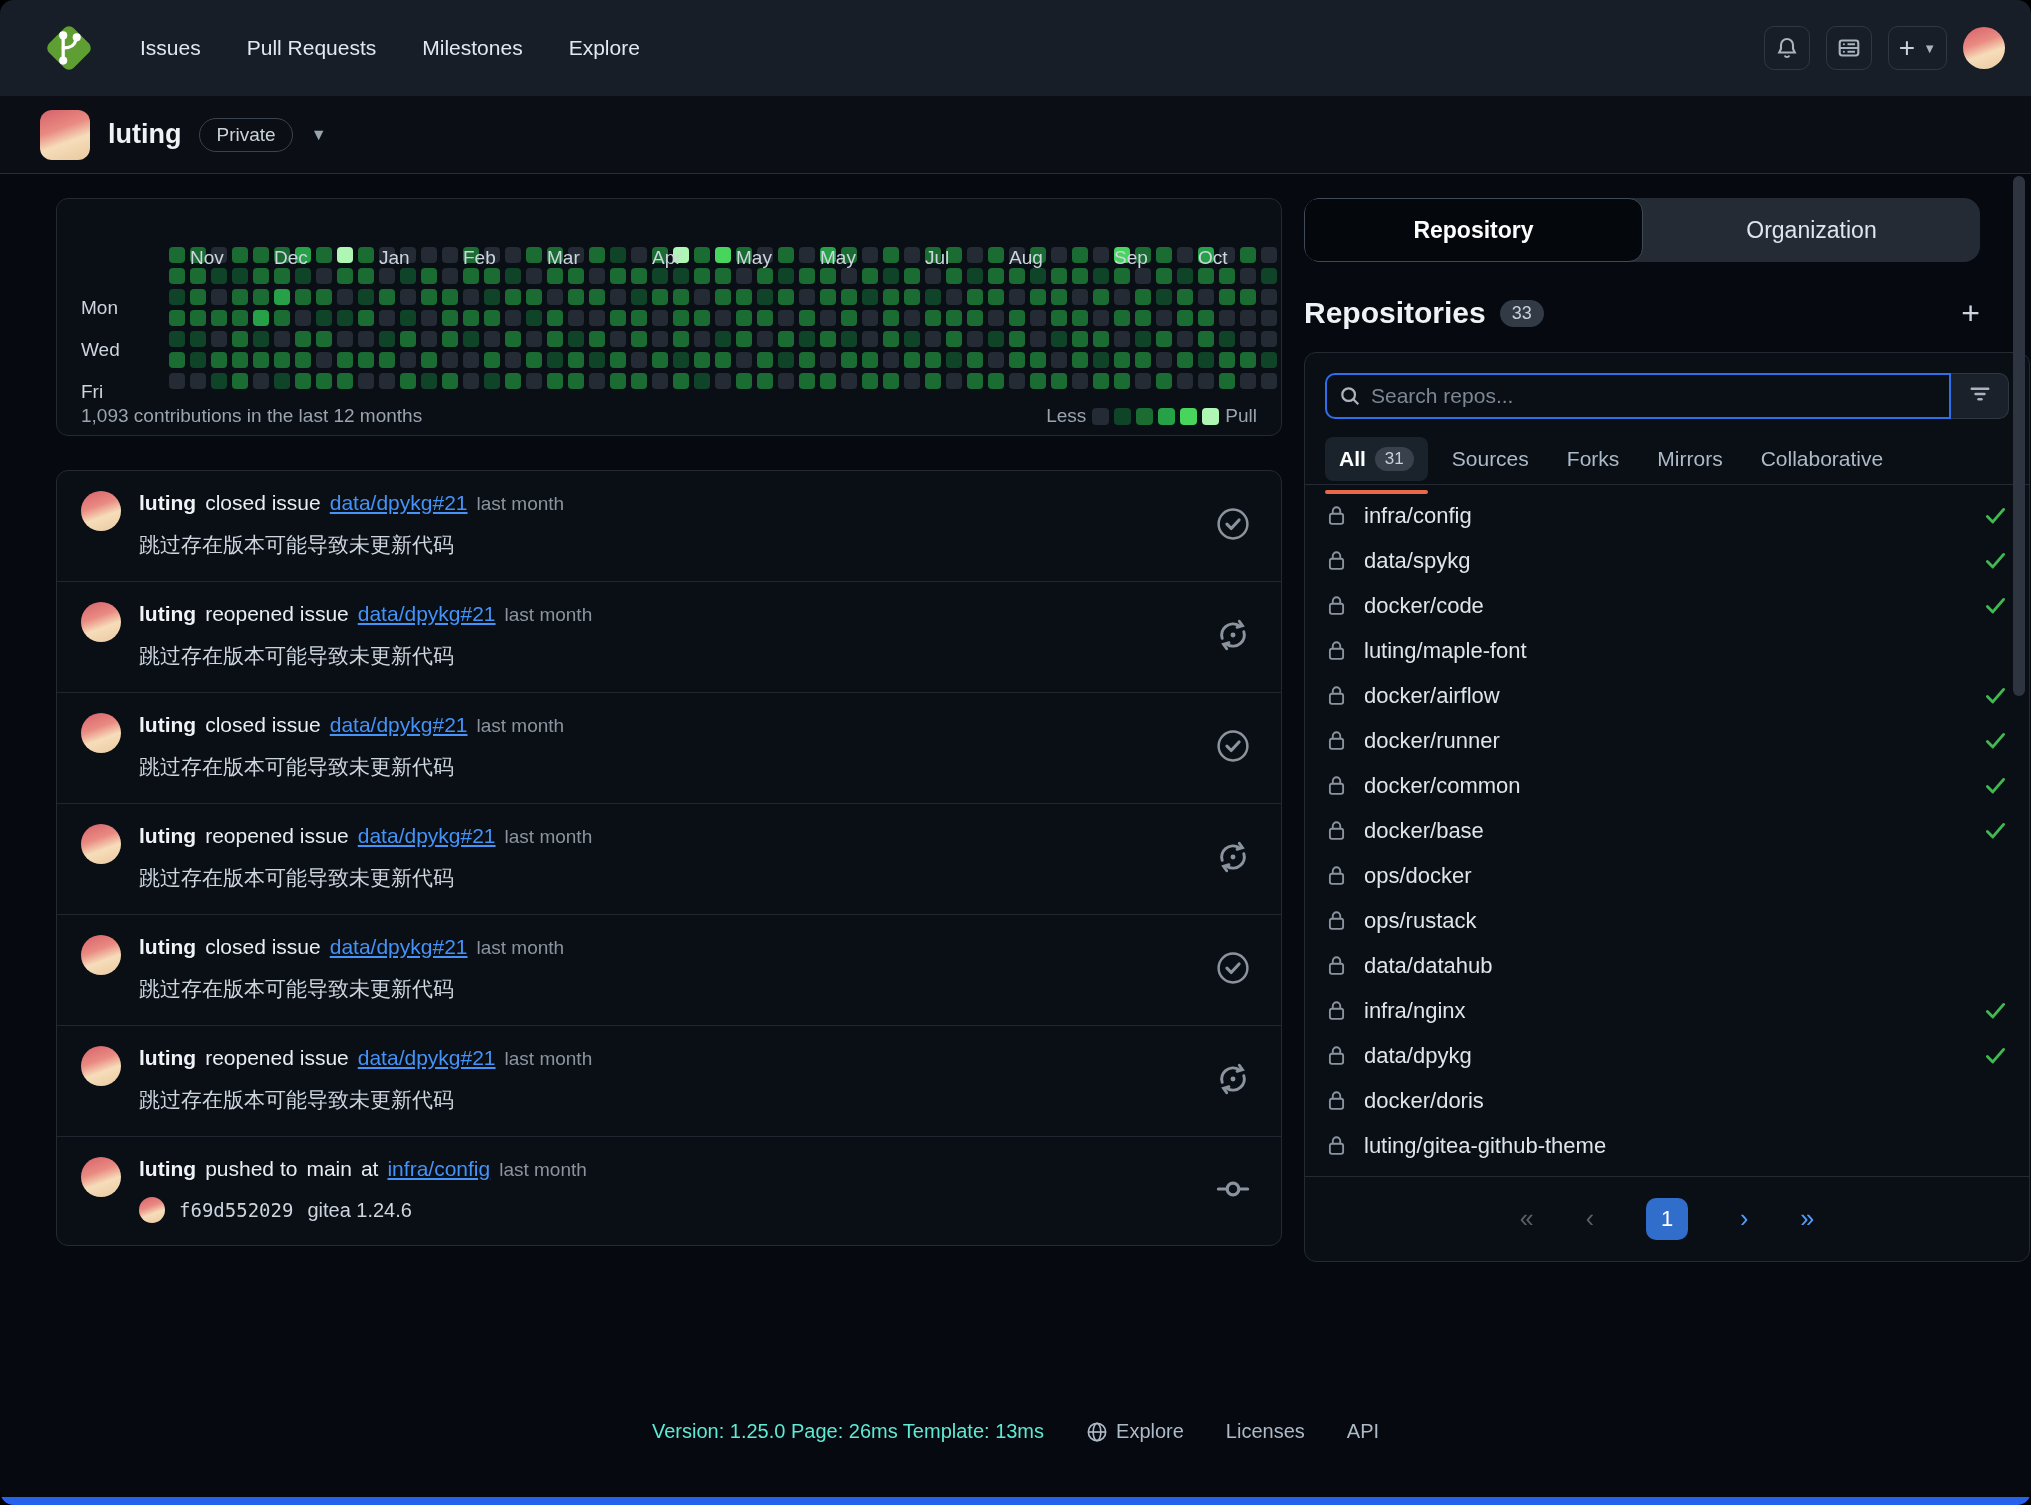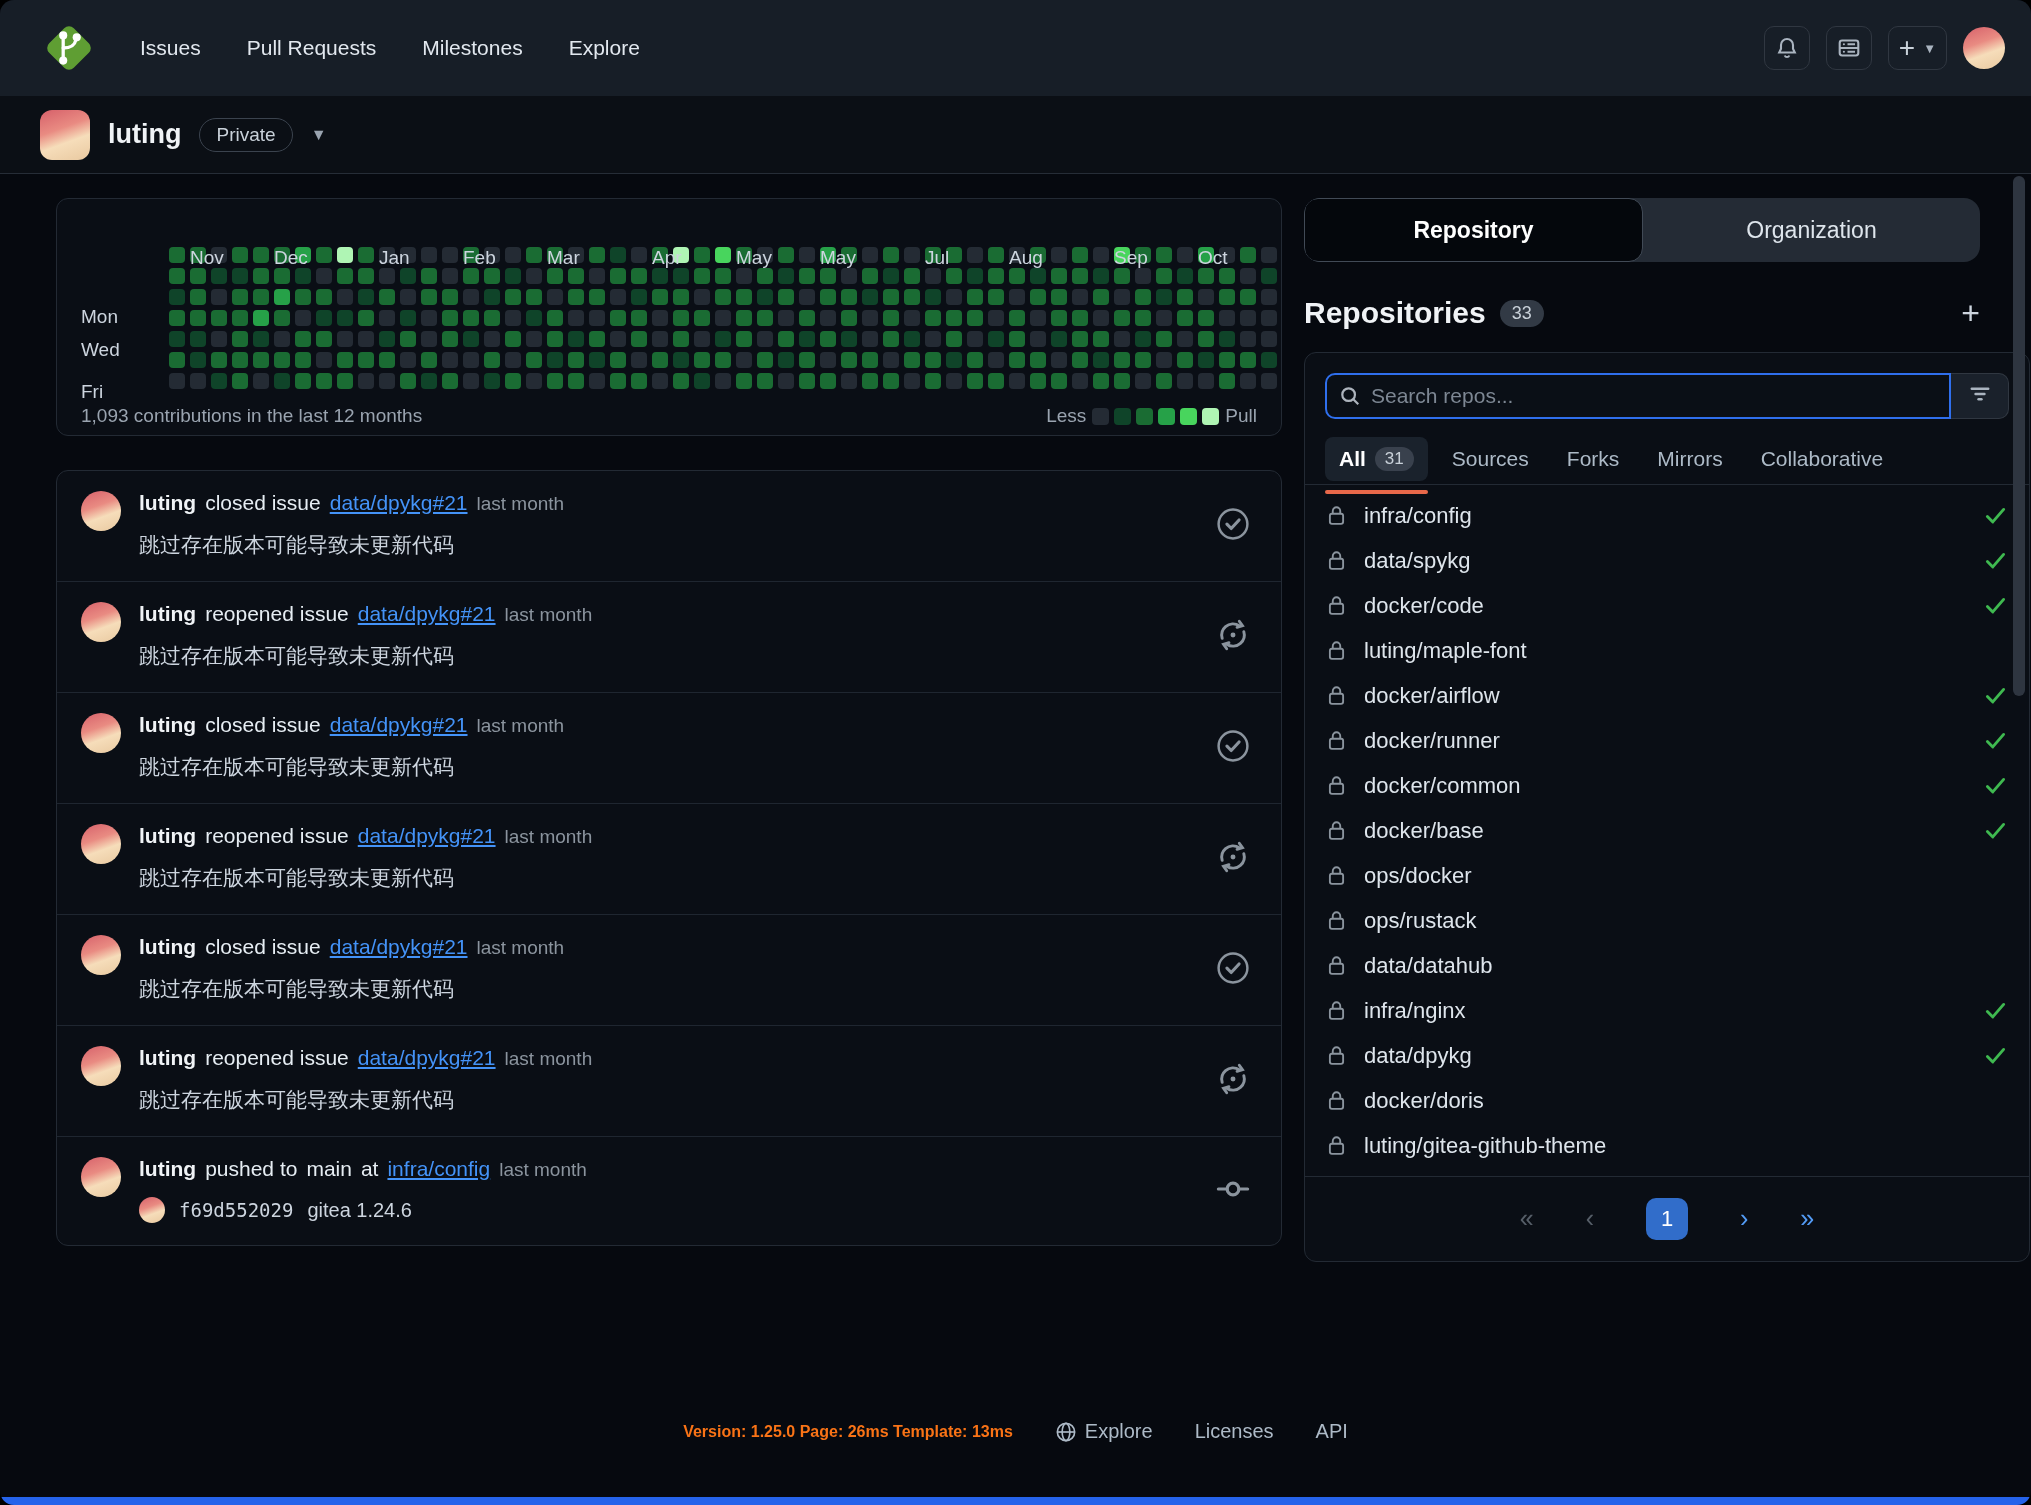--- a/index.html
+++ b/index.html
@@ -78,21 +78,21 @@
   .repo-row .lock { color:#8b949e; flex:0 0 auto; display:flex; }
   .repo-name { margin-left:16px; color:#dee5ec; font-size:22px; }
   .repo-check { margin-left:auto; color:#3fb950; display:flex; }
   .pager { border-top:1px solid #232a34; height:84px; margin-top:8px; display:flex; align-items:center; justify-content:center; gap:52px; }
   .pager .pg { font-size:25px; color:#565e68; cursor:default; }
   .pager .pg.link { color:#539bf5; cursor:pointer; }
   .pager .pg.active { width:42px; height:42px; background:#316dca; color:#fff; border-radius:10px; display:flex; align-items:center; justify-content:center; font-size:22px; }
 
   
   .footer { position:absolute; left:0; top:1420px; width:2031px; display:flex; align-items:center; justify-content:center; gap:42px; }
-  .footer .version { color:#f97316; font-size:16px;font-weight:bold; }
+  .footer .version { color:#5eead4; font-size:20px; }
   .footer .flink { color:#adbac7; font-size:20px; display:flex; align-items:center; gap:8px; cursor:pointer; }
 
   .scrollbar { position:absolute; right:6px; top:174px; bottom:10px; width:12px; }
   .scroll-thumb { position:absolute; top:2px; width:12px; height:520px; background:#2e3540; border-radius:6px; }
 
   .bottom-bar { position:absolute; left:0; bottom:0; width:2031px; height:8px; background:#2563eb; }
 </style>
 </head>
 <body>
 
@@ -531,21 +531,21 @@
         <span class="hm-month" style="left: 298px;">Jan</span>
         <span class="hm-month" style="left: 382px;">Feb</span>
         <span class="hm-month" style="left: 466px;">Mar</span>
         <span class="hm-month" style="left: 571px;">Apr</span>
         <span class="hm-month" style="left: 655px;">May</span>
         <span class="hm-month" style="left: 739px;">May</span>
         <span class="hm-month" style="left: 844px;">Jul</span>
         <span class="hm-month" style="left: 928px;">Aug</span>
         <span class="hm-month" style="left: 1033px;">Sep</span>
         <span class="hm-month" style="left: 1117px;">Oct</span>
-        <span class="hm-day" style="left: 0px; top: 50px; margin-top: 9px;">Mon</span>
+        <span class="hm-day" style="left: 0px; top: 50px;">Mon</span>
         <span class="hm-day" style="left: 0px; top: 92px;">Wed</span>
         <span class="hm-day" style="left: 0px; top: 134px;">Fri</span>
       </div>
     <div class="hm-footer">
       <span>1,093 contributions in the last 12 months</span>
       <div class="hm-legend">
         <span>Less</span>
         <span id="legend-swatches" style="display:flex;gap:5px;">
             <span class="hm-swatch" style="background: rgb(36, 43, 52);"></span>
             <span class="hm-swatch" style="background: rgb(15, 68, 41);"></span>

